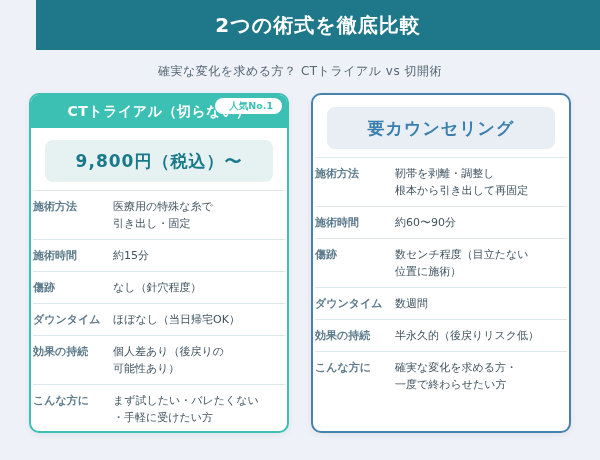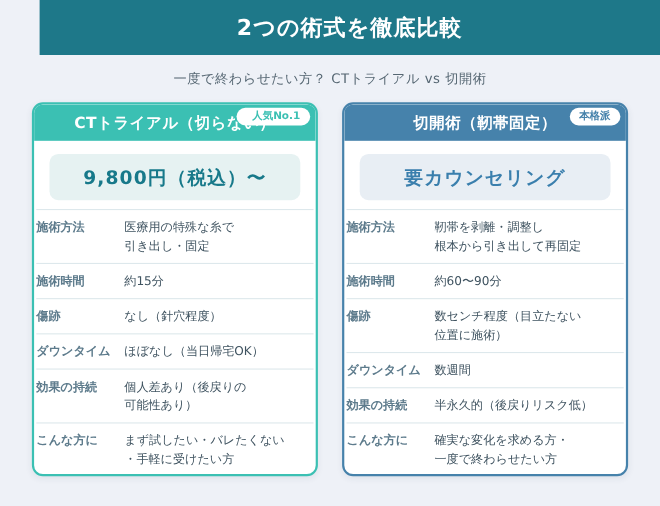--- a/index.html
+++ b/index.html
@@ -106,21 +106,21 @@
     white-space:pre-line;
   }
 </style>
 </head>
 <body>
 
 <header class="banner">
   <h1>2つの術式を徹底比較</h1>
 </header>
 
-<div class="subtitle">一度で終わらせたい方？ CTトライアル vs 切開術</div>
+<div class="subtitle">確実な変化を求める方？ CTトライアル vs 切開術</div>
 
 <div class="cards">
 
   <section class="card teal">
     <div class="card-header">
       <span class="card-title">CTトライアル（切らない）</span>
       <span class="badge">人気No.1</span>
     </div>
     <div class="price-box">9,800円（税込）〜</div>
     <div class="rows">
@@ -148,24 +148,20 @@
       </div>
       <div class="row">
         <span class="row-label">こんな方に</span>
         <span class="row-value">まず試したい・バレたくない
 ・手軽に受けたい方</span>
       </div>
     </div>
   </section>
 
   <section class="card blue">
-    <div class="card-header">
-      <span class="card-title">切開術（靭帯固定）</span>
-      <span class="badge">本格派</span>
-    </div>
     <div class="price-box">要カウンセリング</div>
     <div class="rows">
       <div class="row">
         <span class="row-label">施術方法</span>
         <span class="row-value">靭帯を剥離・調整し
 根本から引き出して再固定</span>
       </div>
       <div class="row">
         <span class="row-label">施術時間</span>
         <span class="row-value">約60〜90分</span>

